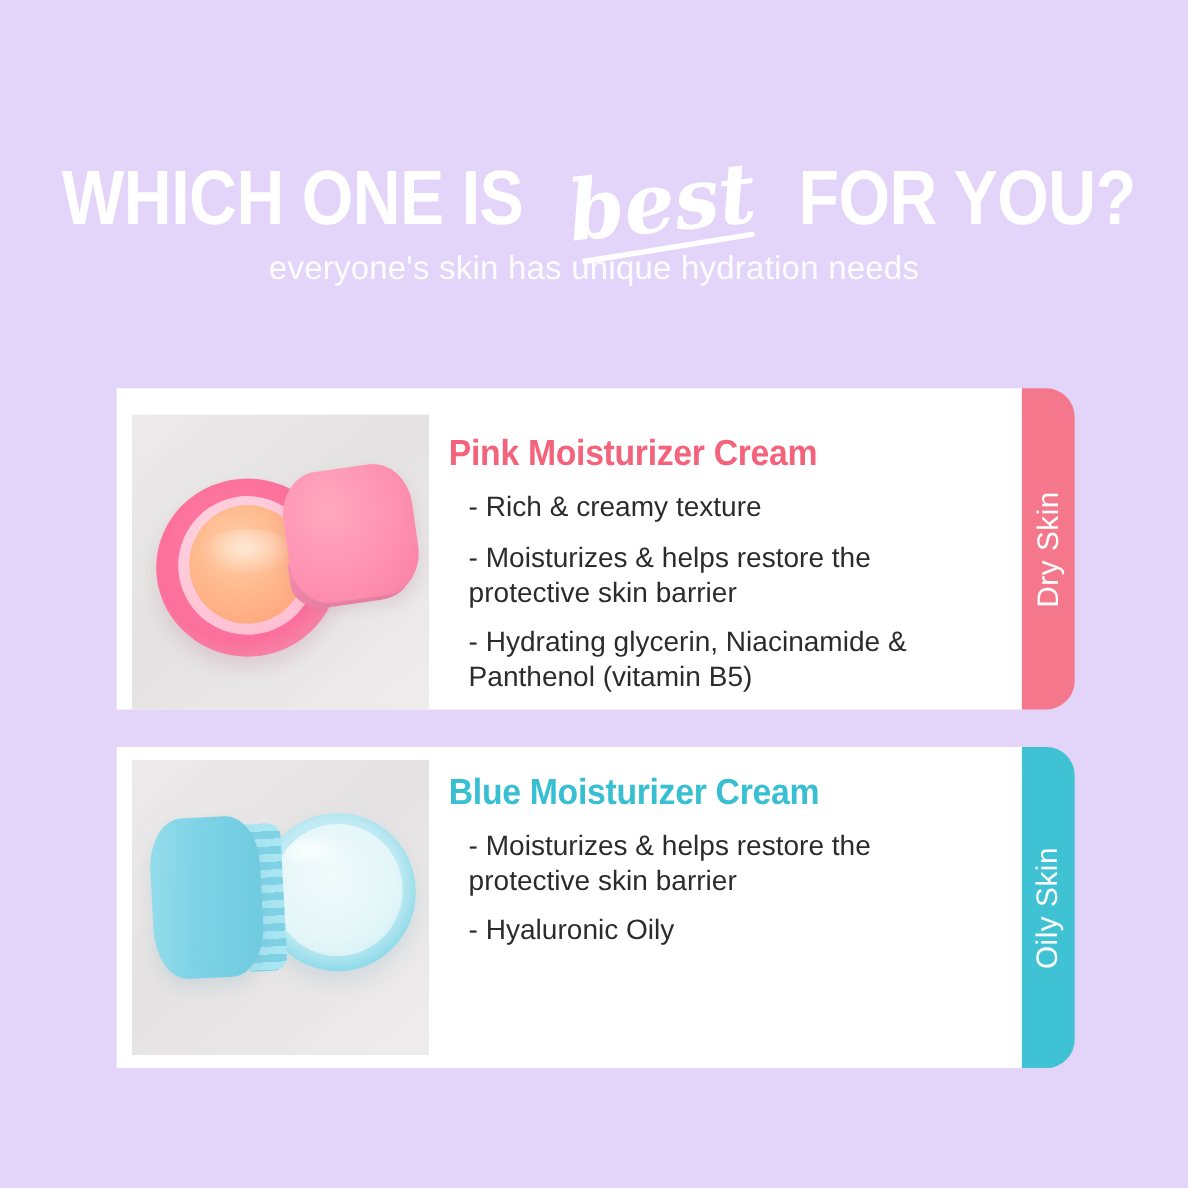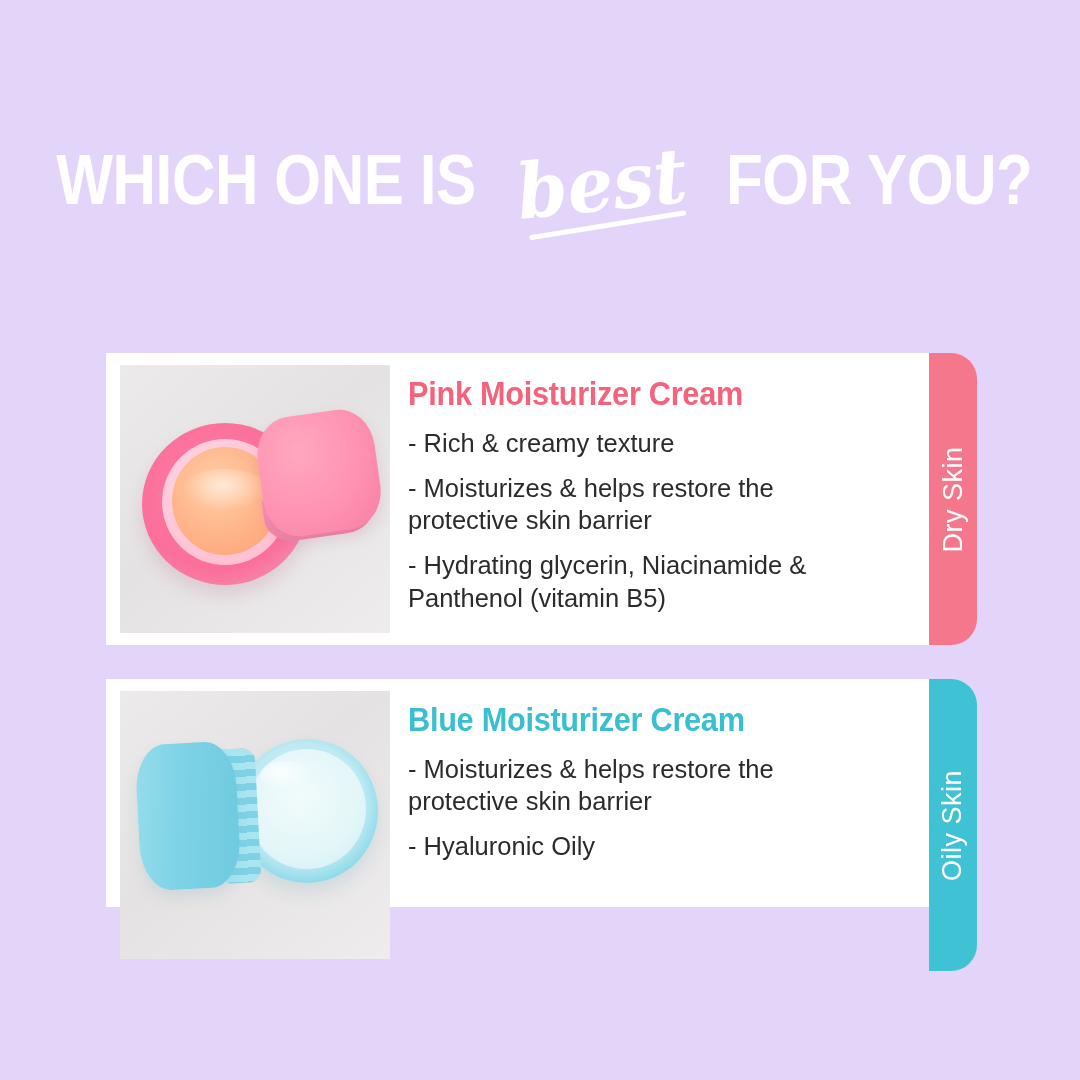--- a/index.html
+++ b/index.html
@@ -83,22 +83,22 @@
 
   
   .card {
     position: absolute;
     left: 106px;
     width: 824px;
     background: #ffffff;
     display: flex;
     align-items: flex-start;
   }
-  .card-pink  { top: 353px; height: 292px; }
-  .card-blue  { top: 679px; height: 228px; }
+  .card-pink  { top: 353px; height: 292px; align-items: flex-end; }
+  .card-blue  { top: 679px; height: 292px; }
 
   .card-photo {
     width: 270px;
     height: 268px;
     margin: 12px 0 0 14px;
     flex: 0 0 auto;
     position: relative;
     overflow: hidden;
     background: #e8e8e8;
   }
@@ -119,20 +119,21 @@
   }
   .title-pink { color: #f4637c; }
   .title-blue { color: #38bfd2; }
 
   .bullet {
     color: #2b2b2b;
     font-size: 25.5px;
     line-height: 1.26;
     margin-bottom: 13px;
     max-width: 470px;
+    margin-left: 18px;
   }
 
   
   .tab {
     position: absolute;
     width: 48px;
     border-radius: 0 26px 26px 0;
     display: flex;
     align-items: center;
     justify-content: center;
@@ -252,20 +253,21 @@
     background: radial-gradient(ellipse at 40% 40%, rgba(255,255,255,0.85) 0%, rgba(255,255,255,0) 72%);
   }
 </style>
 </head>
 <body>
 
 <div class="header">
   <div class="headline">
     <span class="headline-part">WHICH ONE IS</span><span class="headline-script">best</span><span class="headline-part">FOR YOU?</span>
   </div>
+  <div class="subtitle">everyone's skin has unique hydration needs</div>
 </div>
 
 <div class="card card-pink">
   <div class="card-photo">
     <div class="photo-bg"></div>
     <div class="pj-base"></div>
     <div class="pj-inner"></div>
     <div class="pj-cream"></div>
     <div class="pj-swirl"></div>
     <div class="pj-lid-side"></div>

